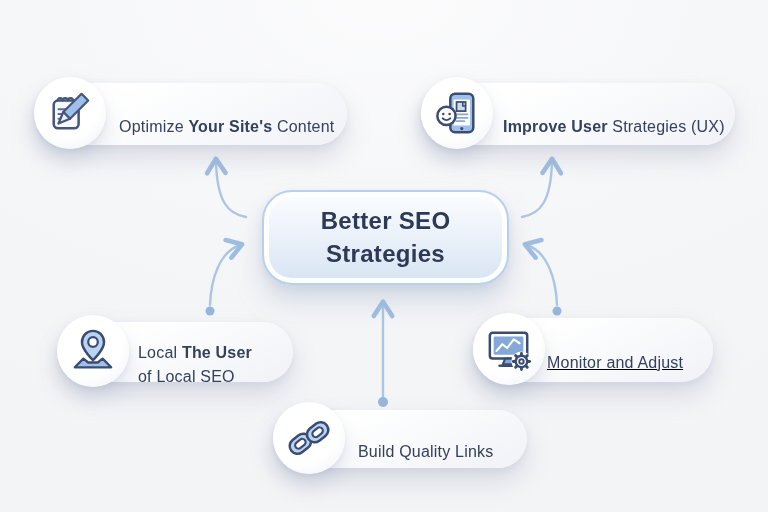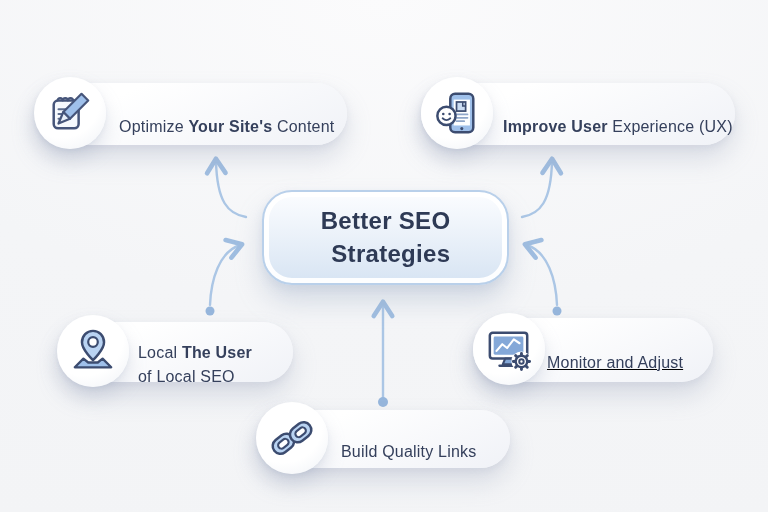--- a/index.html
+++ b/index.html
@@ -38,35 +38,35 @@
   .label b { font-weight: 700; }
 
   .n-top-left      { left: 35px;  top: 83px;  width: 312px; height: 62px; padding-left: 84px; }
   .n-top-left .badge      { left: -1px; top: -6px; }
   .n-top-right     { left: 421px; top: 83px;  width: 314px; height: 62px; padding-left: 82px; }
   .n-top-right .badge     { left: 0px;  top: -6px; }
   .n-bottom-left   { left: 60px;  top: 322px; width: 233px; height: 60px; padding-left: 78px; }
   .n-bottom-left .badge   { left: -3px; top: -7px; }
   .n-bottom-right  { left: 473px; top: 318px; width: 240px; height: 64px; padding-left: 74px; text-decoration: underline; }
   .n-bottom-right .badge  { left: 0px;  top: -5px; }
-  .n-bottom-center { left: 257px; top: 410px; width: 253px; height: 58px; padding-left: 84px; }
+  .n-bottom-center { left: 274px; top: 410px; width: 253px; height: 58px; padding-left: 84px; }
   .n-bottom-center .badge { left: -1px; top: -8px; }
 
   
   .center-box {
     position: absolute; z-index: 2;
     left: 262px; top: 190px; width: 247px; height: 95px;
     border-radius: 30px;
     border: 2px solid #b9d0ea;
     background: linear-gradient(180deg, #fcfdff 0%, #eaf1f9 50%, #d7e4f3 100%);
     box-shadow: inset 0 0 0 5px rgba(255,255,255,0.95),
                 0 16px 26px rgba(158,173,198,0.38),
                 0 4px 8px rgba(158,173,198,0.18);
     display: flex; align-items: center; justify-content: center;
-    text-align: right;
+    text-align: center;
   }
   .center-label {
     font-size: 24px; font-weight: 700; color: #2e3a55; line-height: 1.35;
     letter-spacing: 0.3px;
   }
   .center-label b { font-weight: 700; }
 </style>
 </head>
 <body>
 
@@ -115,21 +115,21 @@
       <rect x="23.5" y="12.5" width="9.5" height="9.5" fill="#cbdcf2" stroke="#3c4c70" stroke-width="1.8"></rect>
       <path d="M30 12.5 v4.2 h3" fill="none" stroke="#3c4c70" stroke-width="1.6"></path>
       <path d="M23.5 25.5 h11.5 M23.5 29 h11.5 M23.5 32.5 h8" stroke="#8fa6c9" stroke-width="1.8" stroke-linecap="round"></path>
       <circle cx="29" cy="40.3" r="1.6" fill="#3c4c70"></circle>
       <circle cx="13" cy="27" r="9.5" fill="#ffffff" stroke="#3c4c70" stroke-width="2.6"></circle>
       <circle cx="9.7" cy="25" r="1.35" fill="#3c4c70"></circle>
       <circle cx="16.3" cy="25" r="1.35" fill="#3c4c70"></circle>
       <path d="M9 29.5 q4 3.8 8 0" fill="none" stroke="#3c4c70" stroke-width="1.9" stroke-linecap="round"></path>
     </svg>
   </span>
-  <span class="label"><b>Improve User</b><span> Experience (UX)</span></span>
+  <span class="label"><b>Improve User</b><span> Strategies (UX)</span></span>
 </div>
 
 <div class="pill n-bottom-left">
   <span class="badge">
     <svg width="46" height="46" viewBox="0 0 48 48">
       <path d="M5 41 L14 32 L19 36 H29 L34 32 L43 41 Z" fill="#9fc0ea" stroke="#3c4c70" stroke-width="2.4" stroke-linejoin="round"></path>
       <path d="M24 3 C17.5 3 12.5 8 12.5 14.8 C12.5 22.6 24 33.5 24 33.5 C24 33.5 35.5 22.6 35.5 14.8 C35.5 8 30.5 3 24 3 Z" fill="#b9d3f2" stroke="#3c4c70" stroke-width="2.6" stroke-linejoin="round"></path>
       <circle cx="24" cy="14.6" r="5" fill="#ffffff" stroke="#3c4c70" stroke-width="2.3"></circle>
     </svg>
   </span>

